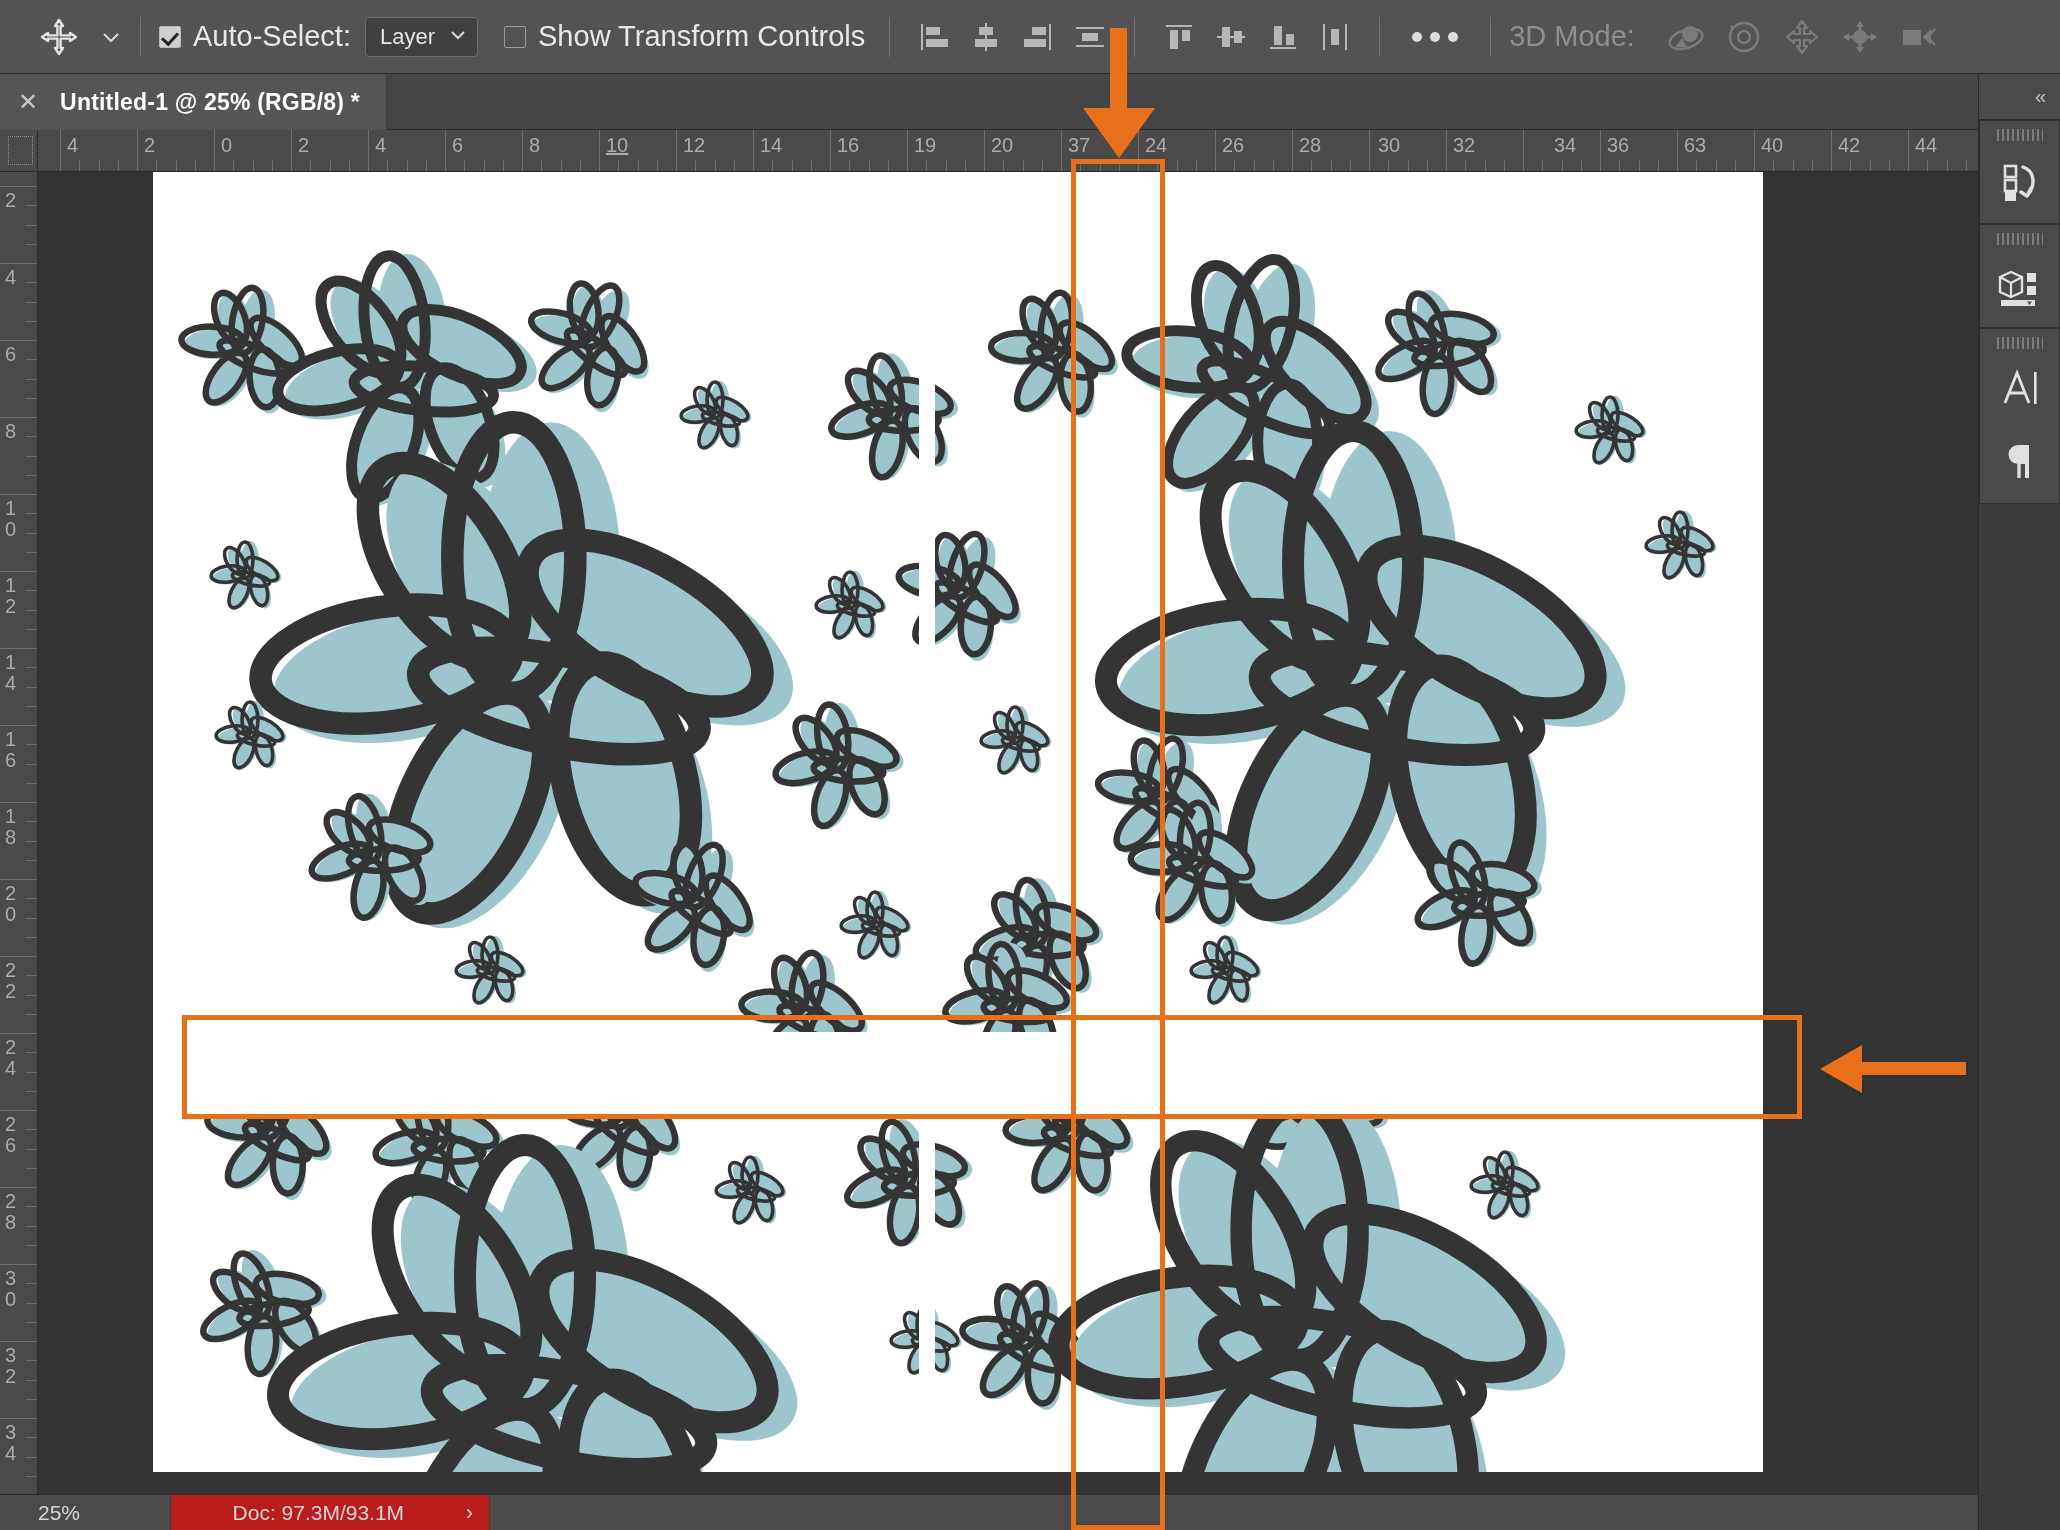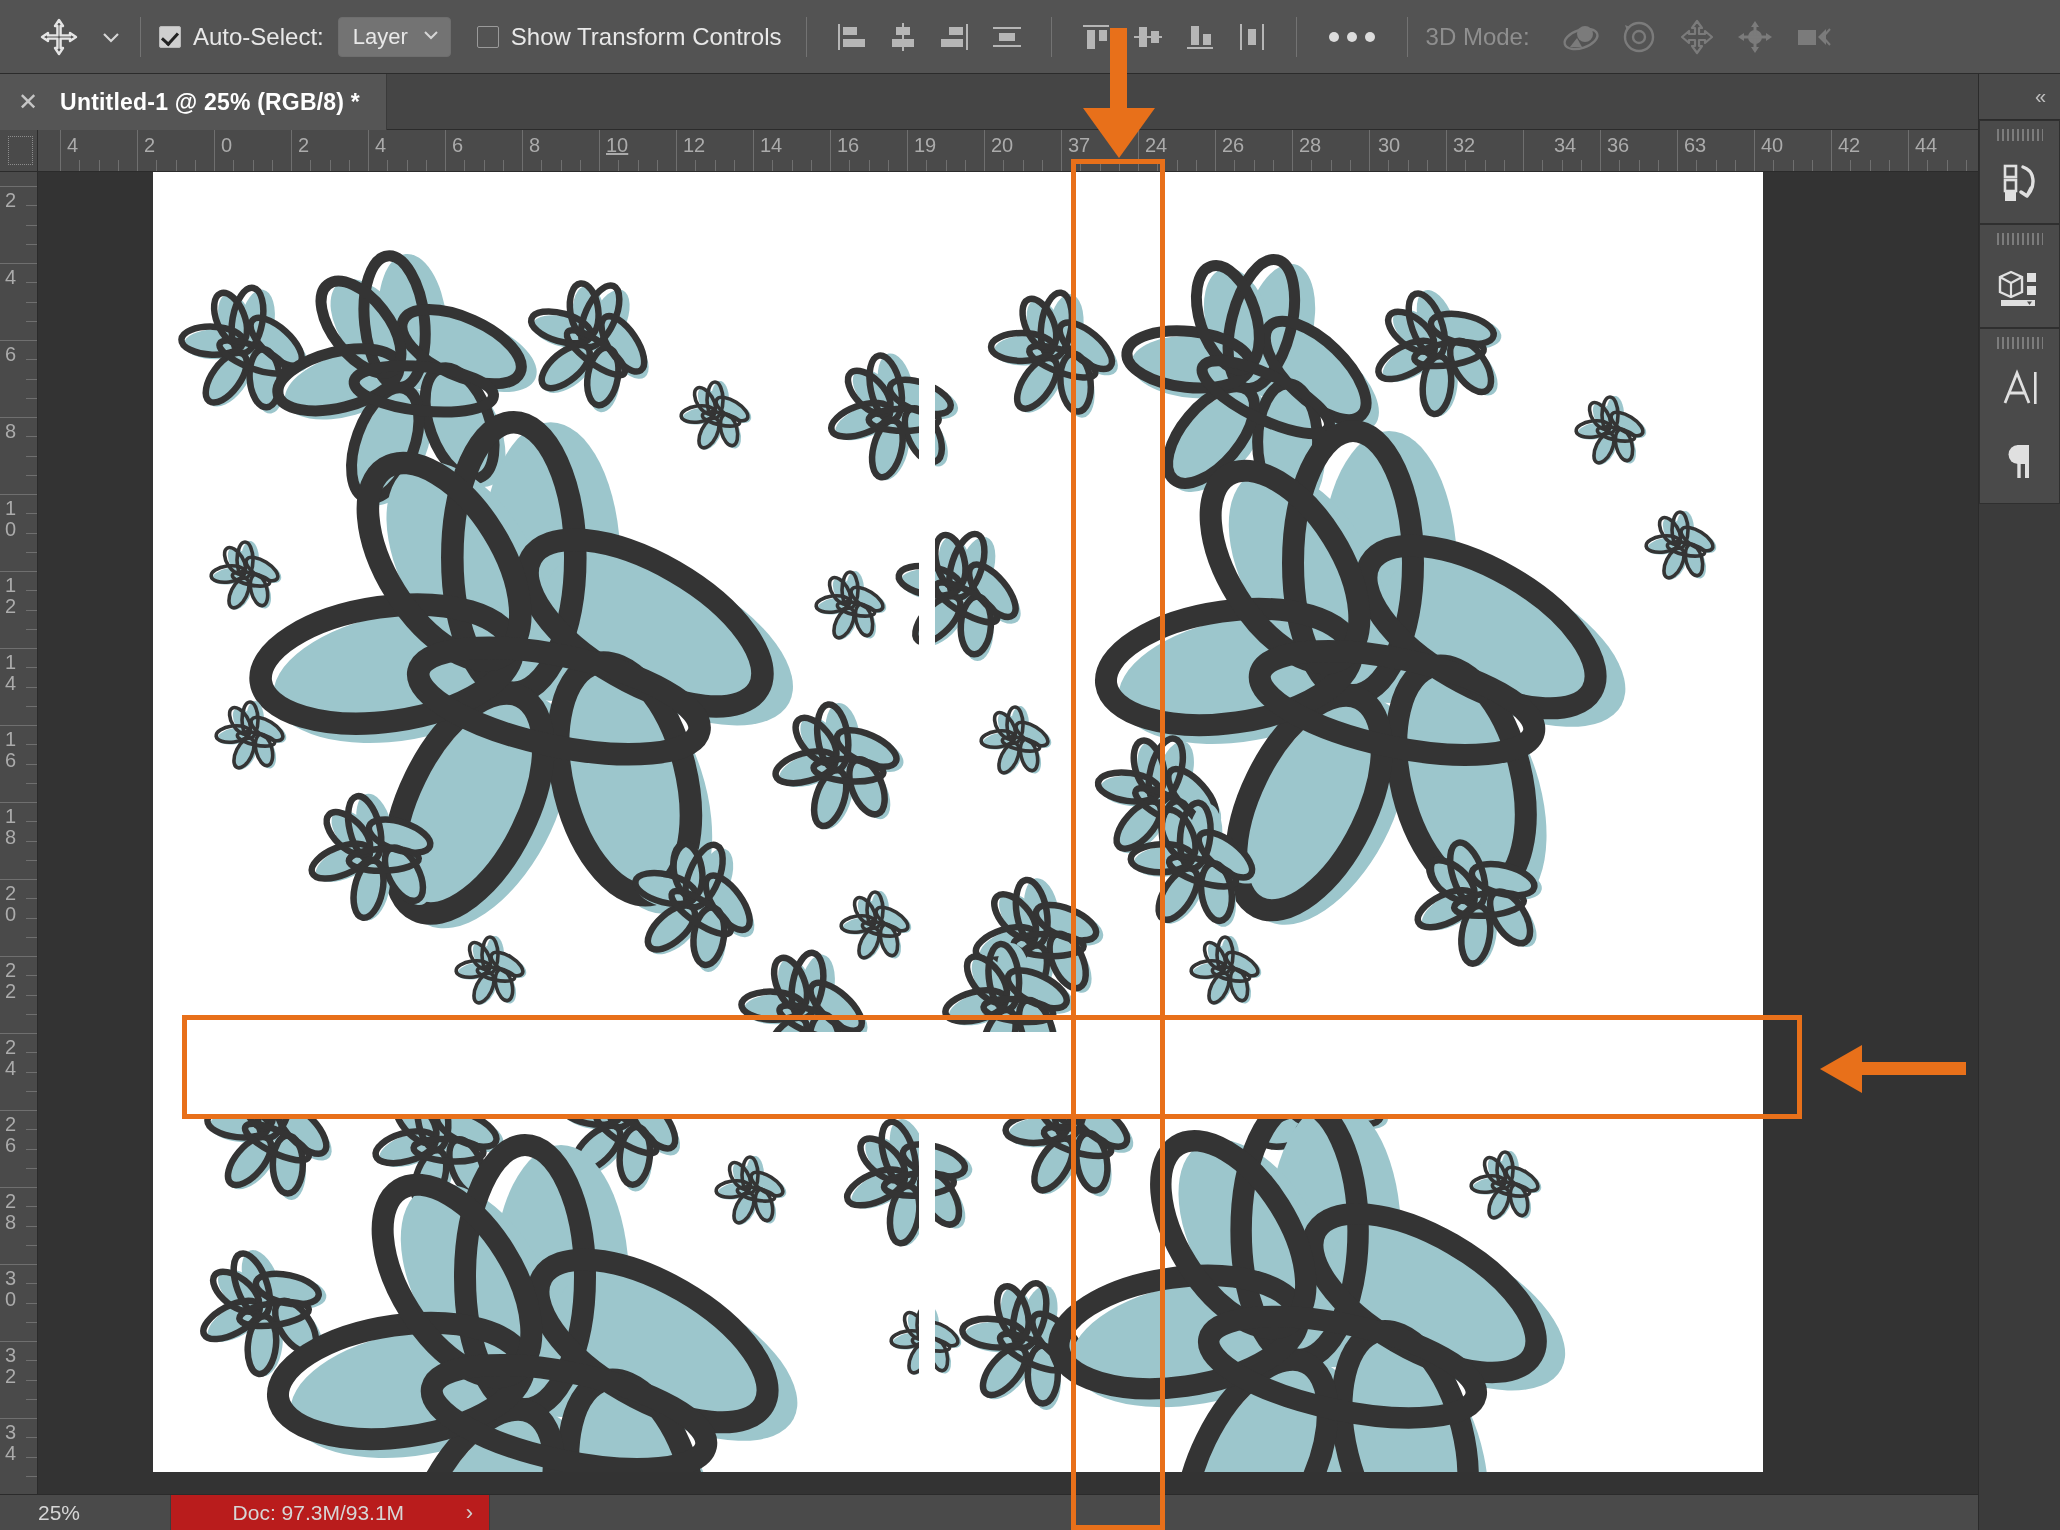--- a/index.html
+++ b/index.html
@@ -22,24 +22,24 @@
   .chev{ width:22px; height:22px; margin-left:20px; }
   .checkbox{
     width:22px; height:22px; border:1px solid #b9b9b9; background:#cfcfcf;
     border-radius:2px; position:relative; flex:0 0 auto;
   }
   .checkbox.off{ background:#535353; border-color:#9a9a9a; }
   .checkbox.on::after{
     content:""; position:absolute; left:5px; top:2px; width:7px; height:13px;
     border:solid #222; border-width:0 3px 3px 0; transform:rotate(42deg);
   }
-  .ob-label{ color:#e8e8e8; font-size:24px; margin-left:12px; white-space:nowrap; }
+  .ob-label{ color:#e8e8e8; font-size:29px; margin-left:12px; white-space:nowrap; }
   .ob-label.dim{ color:#8f8f8f; }
   .select{
-    margin-left:14px; height:40px; min-width:104px; background:#737373;
+    margin-left:14px; height:40px; min-width:104px; background:#404040;
     border:1px solid #6e6e6e; border-radius:4px; display:flex;
     align-items:center; justify-content:space-between; padding:0 10px 0 14px;
     color:#e8e8e8; font-size:22px; gap:14px;
   }
   .align-group{ display:flex; align-items:center; gap:0; }
   .align-btn{ width:52px; height:44px; display:flex; align-items:center; justify-content:center; }
   .dots{ display:flex; gap:8px; align-items:center; padding:0 14px; }
   .dots span{ width:10px; height:10px; border-radius:50%; background:#dcdcdc; display:block; }
   .mode3d{ display:flex; align-items:center; gap:0; }
   .mode3d .align-btn{ width:58px; }

